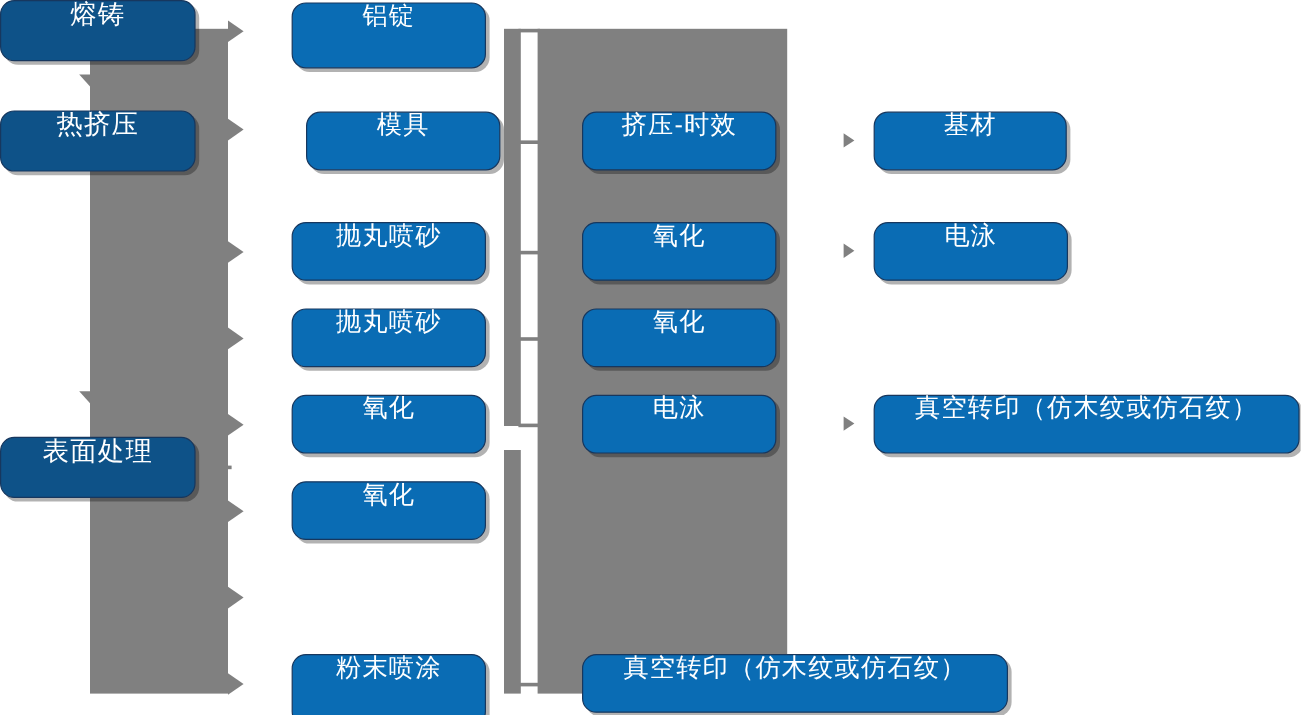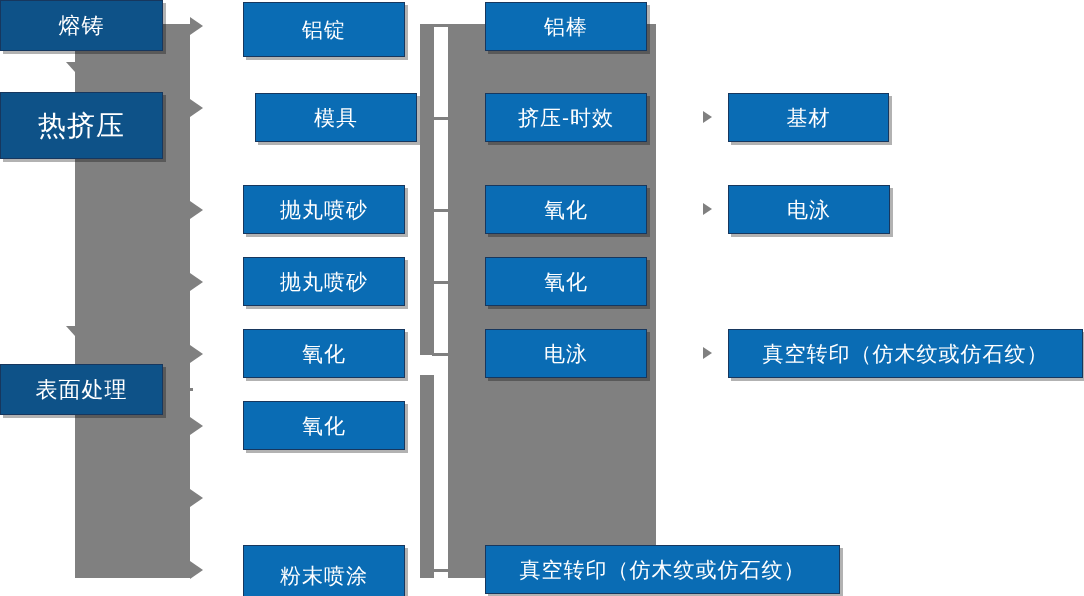--- a/index.html
+++ b/index.html
@@ -56,25 +56,25 @@
     border-left: 9px solid transparent;
     border-right: 9px solid transparent;
     border-top: 10px solid #808080;
   }
 
   
   .box {
     position: absolute;
     box-sizing: border-box;
     display: flex;
-    align-items: center;
+    align-items: flex-start;
     justify-content: center;
     color: #ffffff;
     border: 1px solid #17375e;
-    border-radius: 0;
+    border-radius: 12px;
     letter-spacing: 1px;
     white-space: nowrap;
     box-shadow: 3px 3px 0 rgba(0,0,0,0.30);
   }
   .box.dark {
     background: #0e5288;
   }
   .box.light {
     background: #0a6cb4;
   }
@@ -120,21 +120,21 @@
   <div class="stub" style="left:432px; top:569px; width:18px;"></div>
 
   <div class="arrow-sm" style="left:703px; top:111px;"></div>
   <div class="arrow-sm" style="left:703px; top:203px;"></div>
   <div class="arrow-sm" style="left:703px; top:347px;"></div>
 
   <div class="box dark" style="left:0px; top:0px; width:163px; height:51px; font-size:22px;">
     <span class="lbl">熔铸</span>
   </div>
 
-  <div class="box dark" style="left:0px; top:92px; width:163px; height:67px; font-size:28px;">
+  <div class="box dark" style="left:0px; top:92px; width:163px; height:51px; font-size:22px;">
     <span class="lbl">热挤压</span>
   </div>
 
   <div class="box dark" style="left:0px; top:364px; width:163px; height:51px; font-size:22px;">
     <span class="lbl">表面处理</span>
   </div>
 
   <div class="box light" style="left:243px; top:2px; width:162px; height:55px; font-size:21px;">
     <span class="lbl">铝锭</span>
   </div>
@@ -157,23 +157,20 @@
 
   <div class="box light" style="left:243px; top:401px; width:162px; height:49px; font-size:21px;">
     <span class="lbl">氧化</span>
   </div>
 
 
   <div class="box light" style="left:243px; top:545px; width:162px; height:60px; font-size:21px;">
     <span class="lbl">粉末喷涂</span>
   </div>
 
-  <div class="box light" style="left:485px; top:2px; width:162px; height:49px; font-size:21px;">
-    <span class="lbl">铝棒</span>
-  </div>
 
   <div class="box light" style="left:485px; top:93px; width:162px; height:49px; font-size:21px;">
     <span class="lbl">挤压-时效</span>
   </div>
 
   <div class="box light" style="left:485px; top:185px; width:162px; height:49px; font-size:21px;">
     <span class="lbl">氧化</span>
   </div>
 
   <div class="box light" style="left:485px; top:257px; width:162px; height:49px; font-size:21px;">

